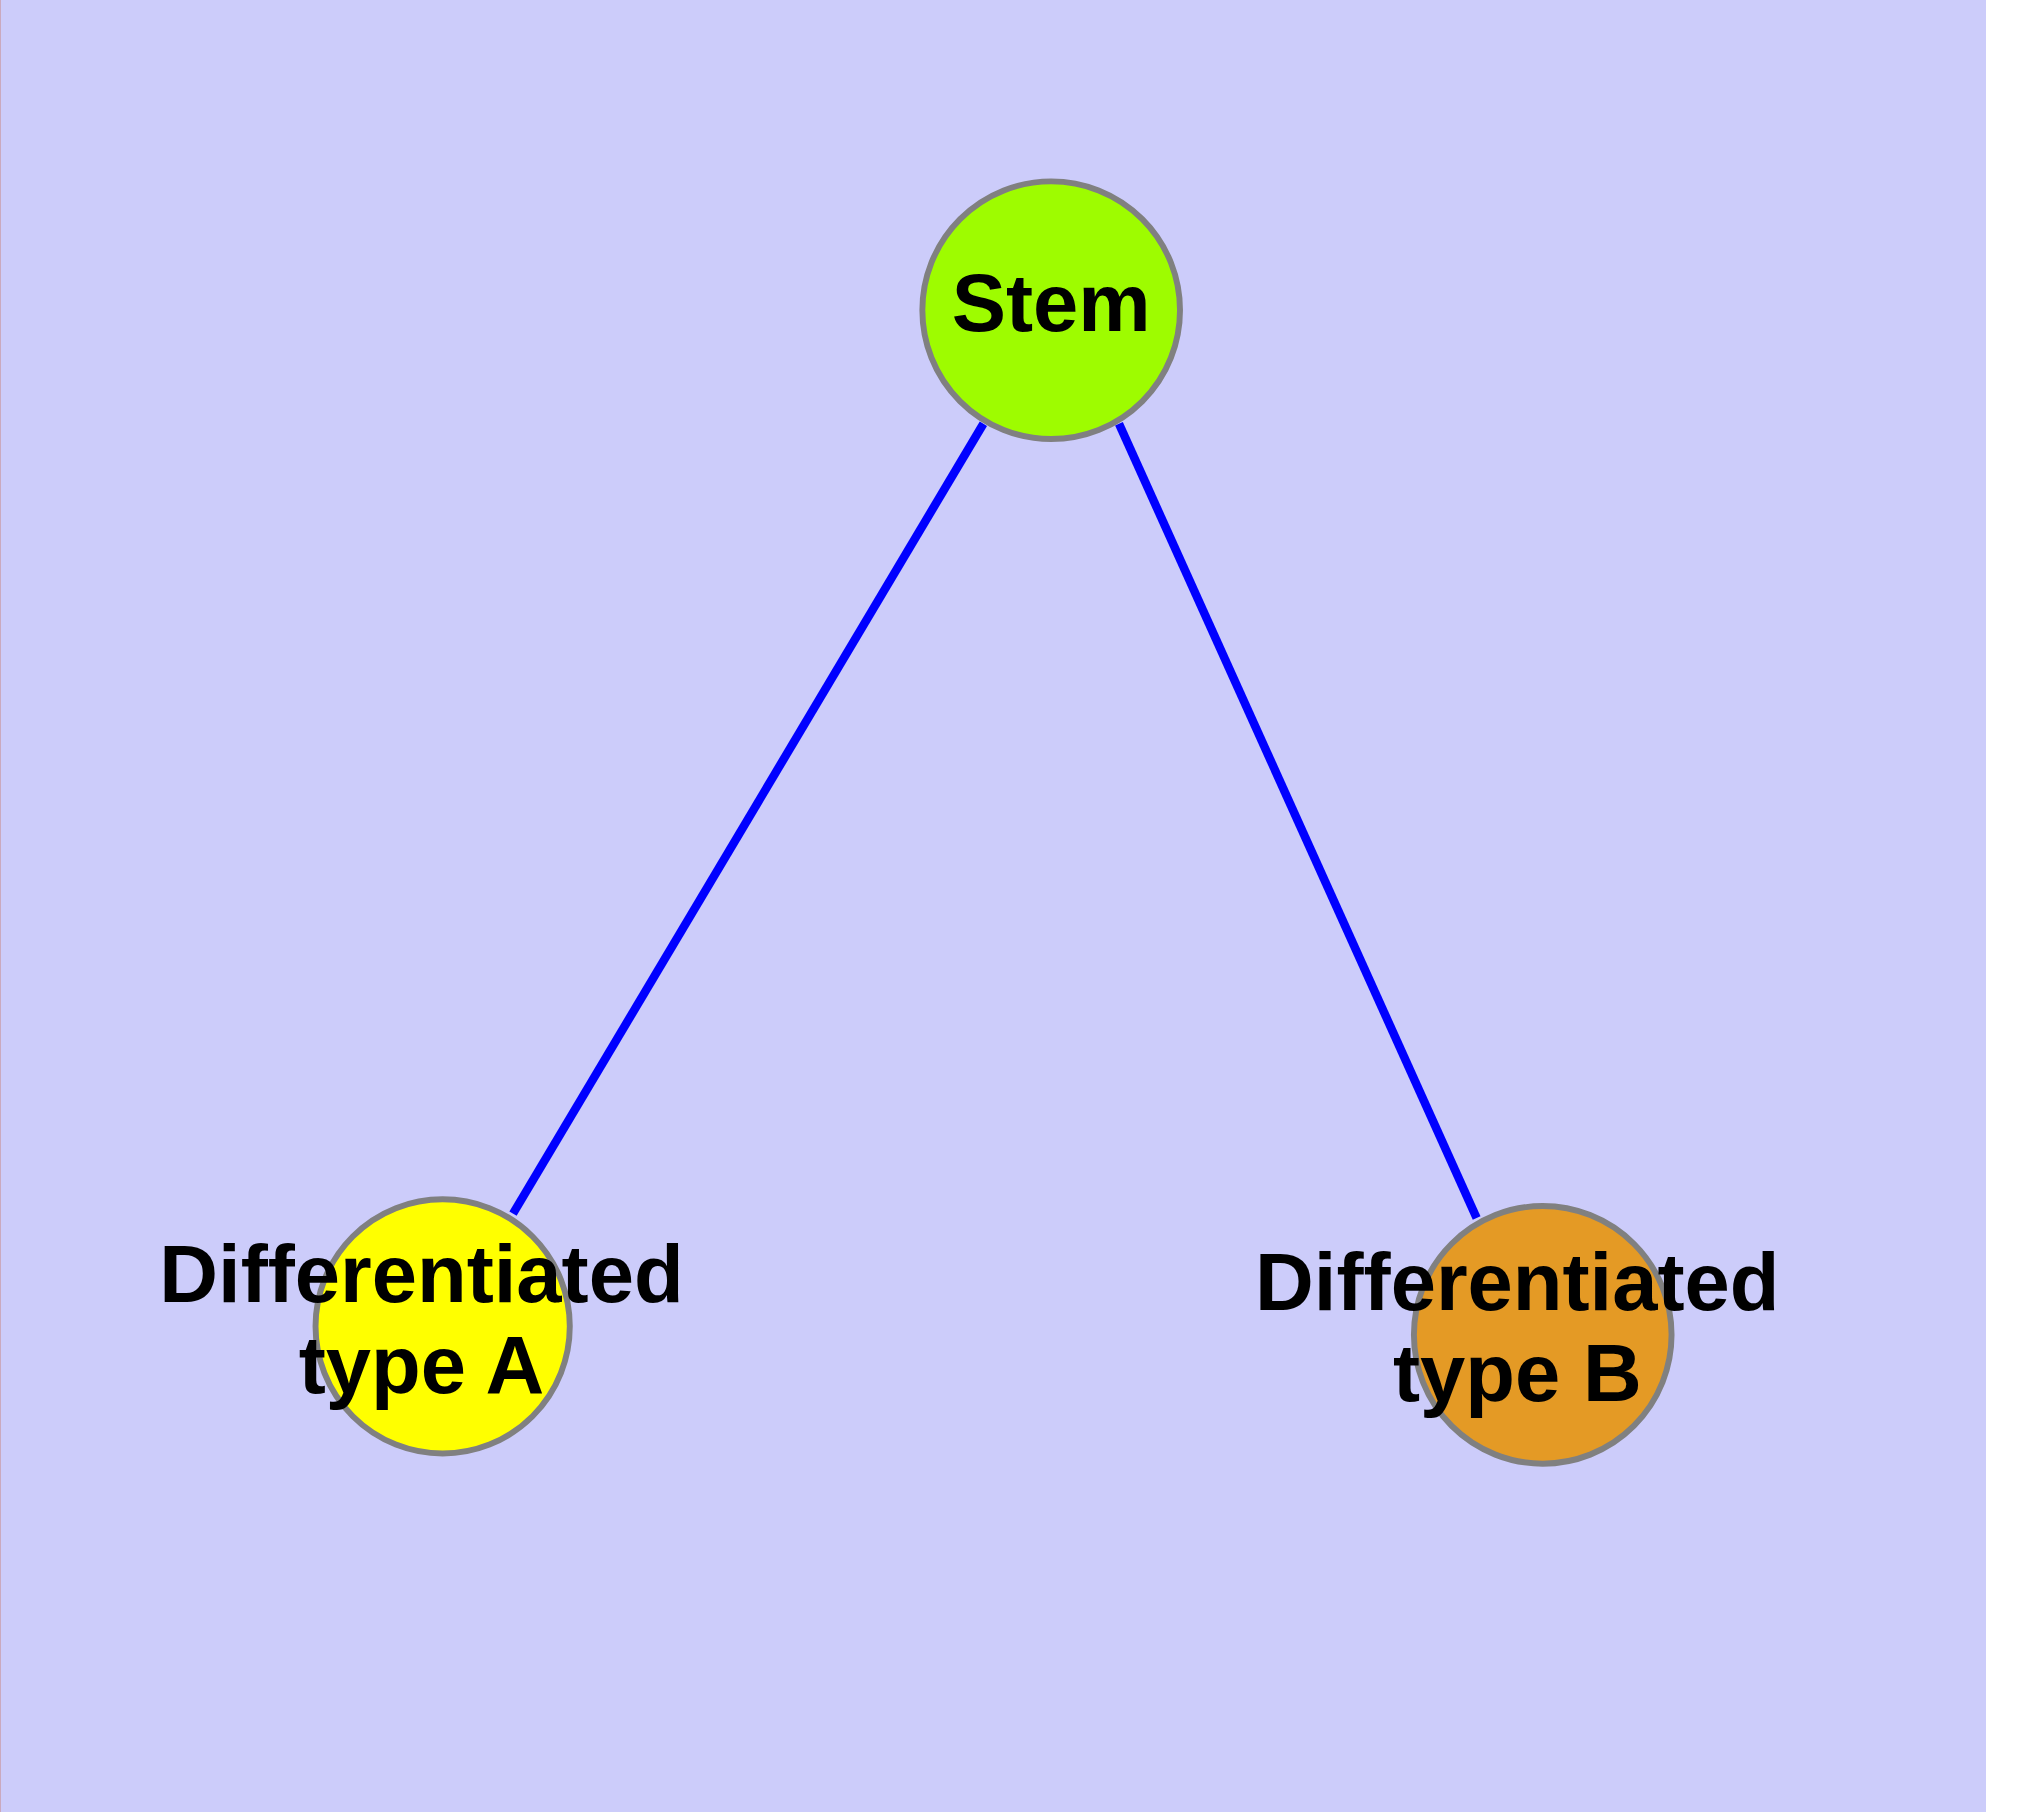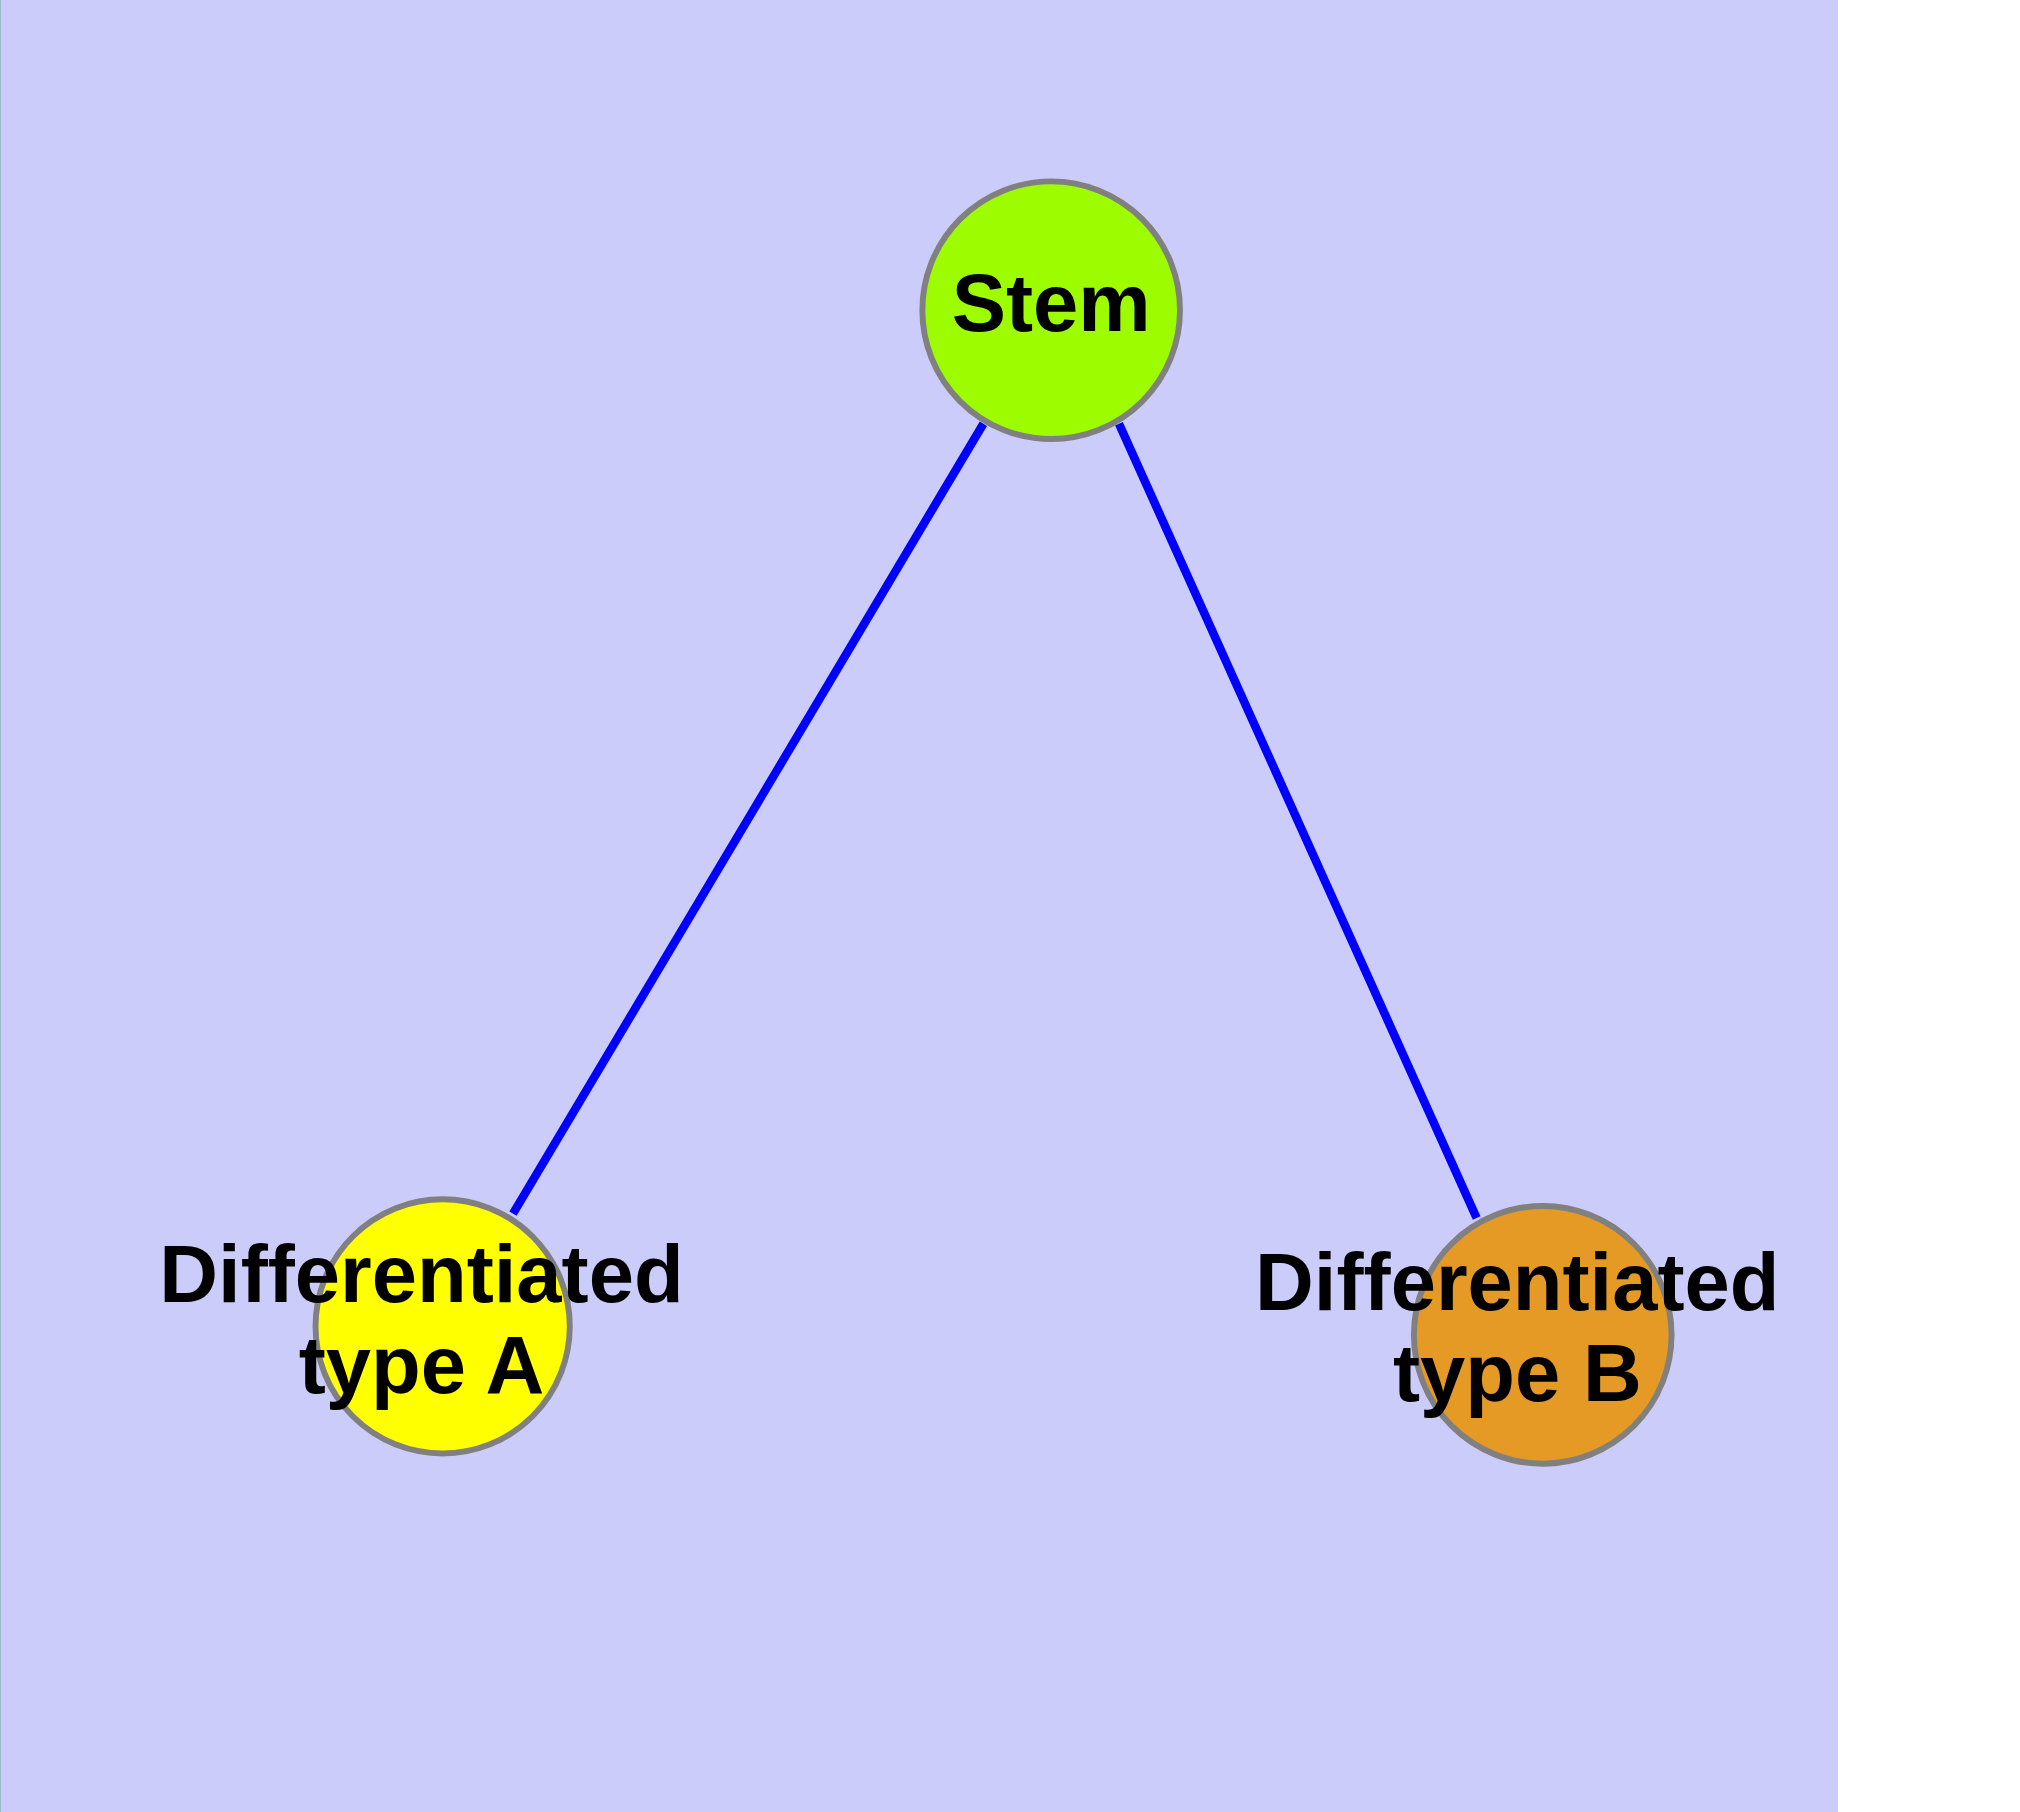--- a/index.html
+++ b/index.html
@@ -35,21 +35,21 @@
   .edge-line {
     stroke-linecap: butt;
   }
   .node-circle {
     stroke-linejoin: round;
   }
 </style>
 </head>
 <body>
 
-<div id="canvas" style="width: 1838px; height: 1812px; background: #15803d;">
+<div id="canvas" style="width: 1986px; height: 1812px; background: #c2410c;">
   <svg id="graph-svg" viewBox="0 0 2384 2138" xmlns="http://www.w3.org/2000/svg" style="width: 2021px; height: 1812px;">
 
     <rect id="bg-rect" x="0" y="0" width="2384" height="2138" fill="#ccccfa"></rect>
 
     <g id="edges-group">
       <line class="edge-line" id="edge-0" x1="1160" y1="500" x2="605" y2="1432" stroke="#0000ff" stroke-width="10"></line>
       <line class="edge-line" id="edge-1" x1="1320" y1="500" x2="1742" y2="1437" stroke="#0000ff" stroke-width="10"></line>
     </g>
 
     <g id="nodes-group">

